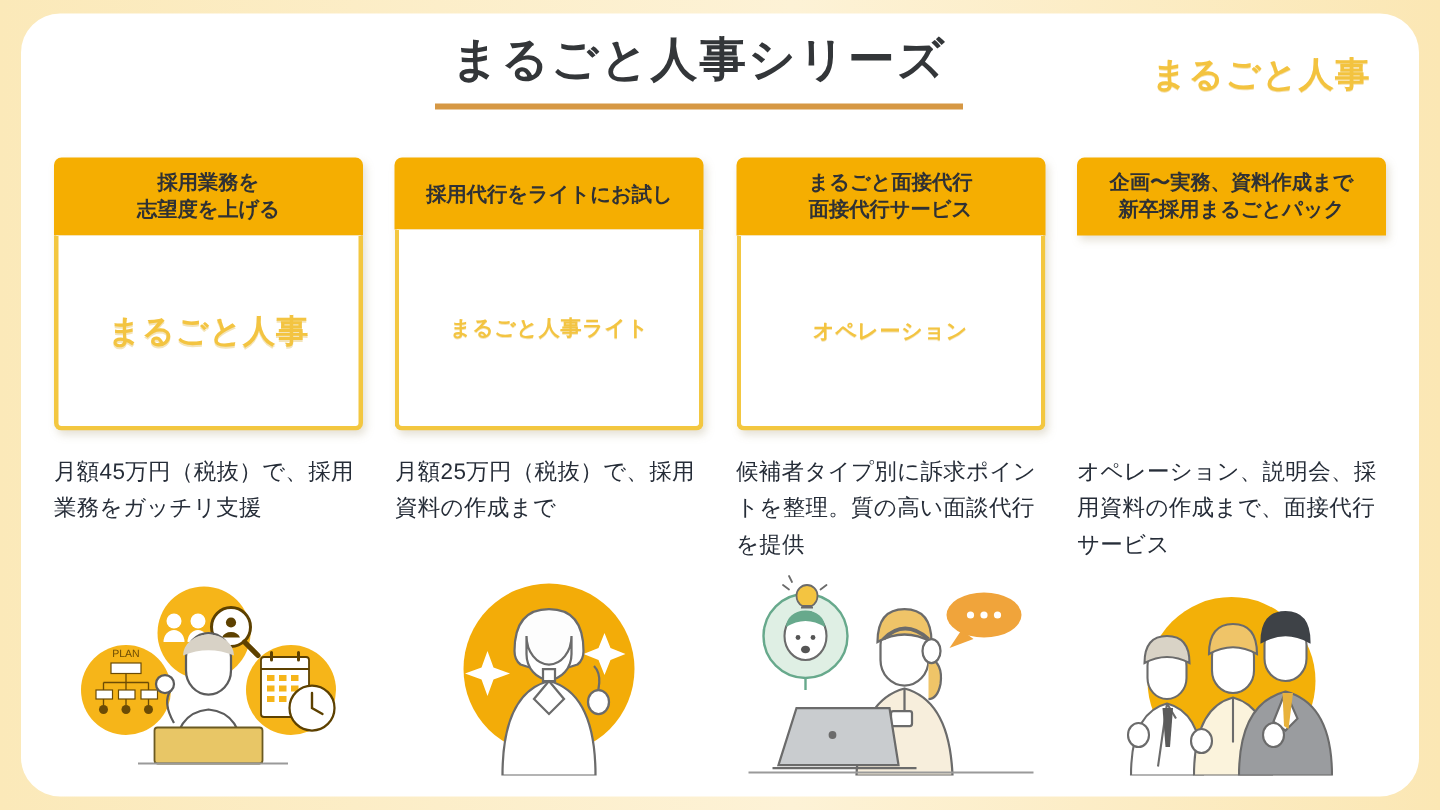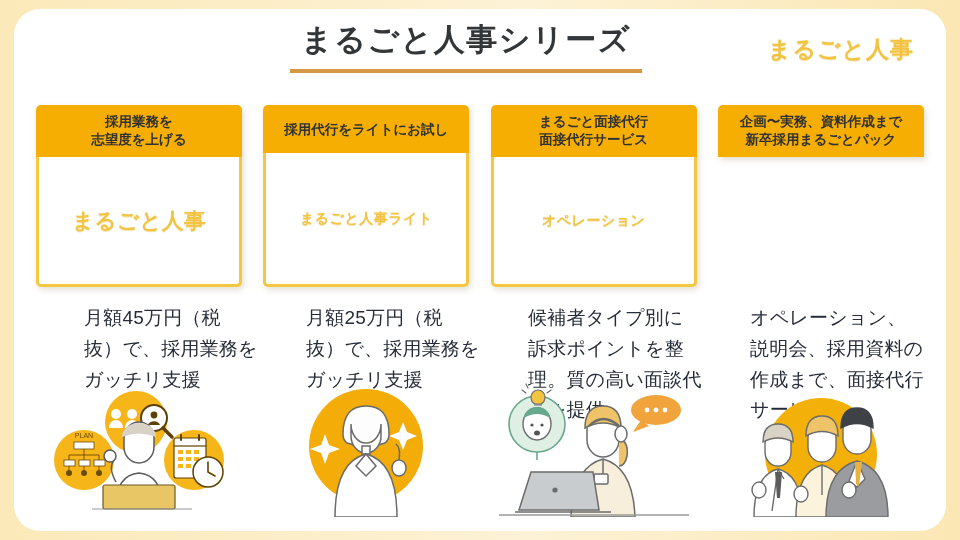--- a/index.html
+++ b/index.html
@@ -142,25 +142,24 @@
     position: absolute;
     left: 36px;
     top: 303px;
     width: 888px;
     display: flex;
     justify-content: space-between;
   }
 
   .desc {
     width: 206px;
-    font-size: 19px;
+    font-size: 15px;
     line-height: 1.62;
     color: #262D38;
     letter-spacing: 0.2px;
-    margin-left: 48px;
   }
 
   
   #illos {
     position: absolute;
     left: 36px;
     top: 382px;
     width: 888px;
     height: 135px;
     display: flex;
@@ -231,21 +230,21 @@
           <span>企画〜実務、資料作成まで</span>
           <span>新卒採用まるごとパック</span>
         </div>
       </div>
     </div>
 
   </div>
 
   <div id="descs">
     <div class="desc">月額45万円（税抜）で、採用業務をガッチリ支援</div>
-    <div class="desc">月額25万円（税抜）で、採用業務をガッチリ支援</div>
+    <div class="desc">月額25万円（税抜）で、採用資料の作成まで</div>
     <div class="desc">候補者タイプ別に訴求ポイントを整理。質の高い面談代行を提供</div>
     <div class="desc">オペレーション、説明会、採用資料の作成まで、面接代行サービス</div>
   </div>
 
   <div id="illos">
 
     <div class="illo">
       <svg viewBox="0 0 206 135" xmlns="http://www.w3.org/2000/svg">
         <g>
           <circle cx="48" cy="78" r="30" fill="#F6B519"></circle>

